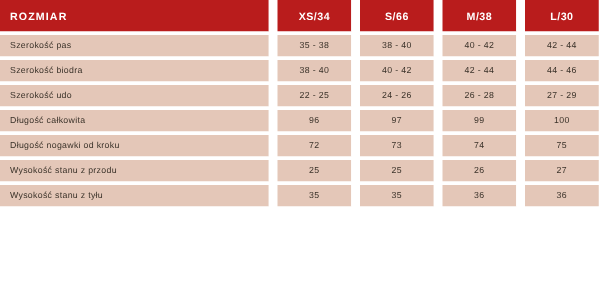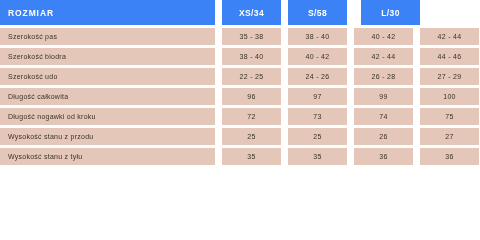--- a/index.html
+++ b/index.html
@@ -59,21 +59,21 @@
     flex: 0 0 59px;
     justify-content: center;
   }
   .gap-v {
     width: 7px;
     flex: 0 0 7px;
     background: #ffffff;
   }
   
   .header-row .cell {
-    background: #3b82f6;
+    background: #b91c1c;
     color: #ffffff;
     font-size: 8.5px;
     font-weight: bold;
     letter-spacing: 0.9px;
   }
   .header-row .cell.label-col {
     font-size: 8.5px;
   }
   .header-row .cell.value-col {
     font-size: 8.5px;
@@ -98,22 +98,23 @@
 
 <div class="size-table">
 
   <div class="row header-row">
     <div class="cell label-col">
       <span>ROZMIAR</span>
     </div>
     <div class="gap"></div>
     <div class="cell value-col">XS/34</div>
     <div class="gap-v"></div>
-    <div class="cell value-col">S/58</div>
-    <div class="gap-v"></div>
+    <div class="cell value-col">S/66</div>
+    <div class="gap-v"></div>
+    <div class="cell value-col">M/38</div>
     <div class="gap-v"></div>
     <div class="cell value-col">L/30</div>
   </div>
 
   <div class="row data-row">
     <div class="cell label-col">Szerokość pas</div>
     <div class="gap"></div>
     <div class="cell value-col">35 - 38</div>
     <div class="gap-v"></div>
     <div class="cell value-col">38 - 40</div>

